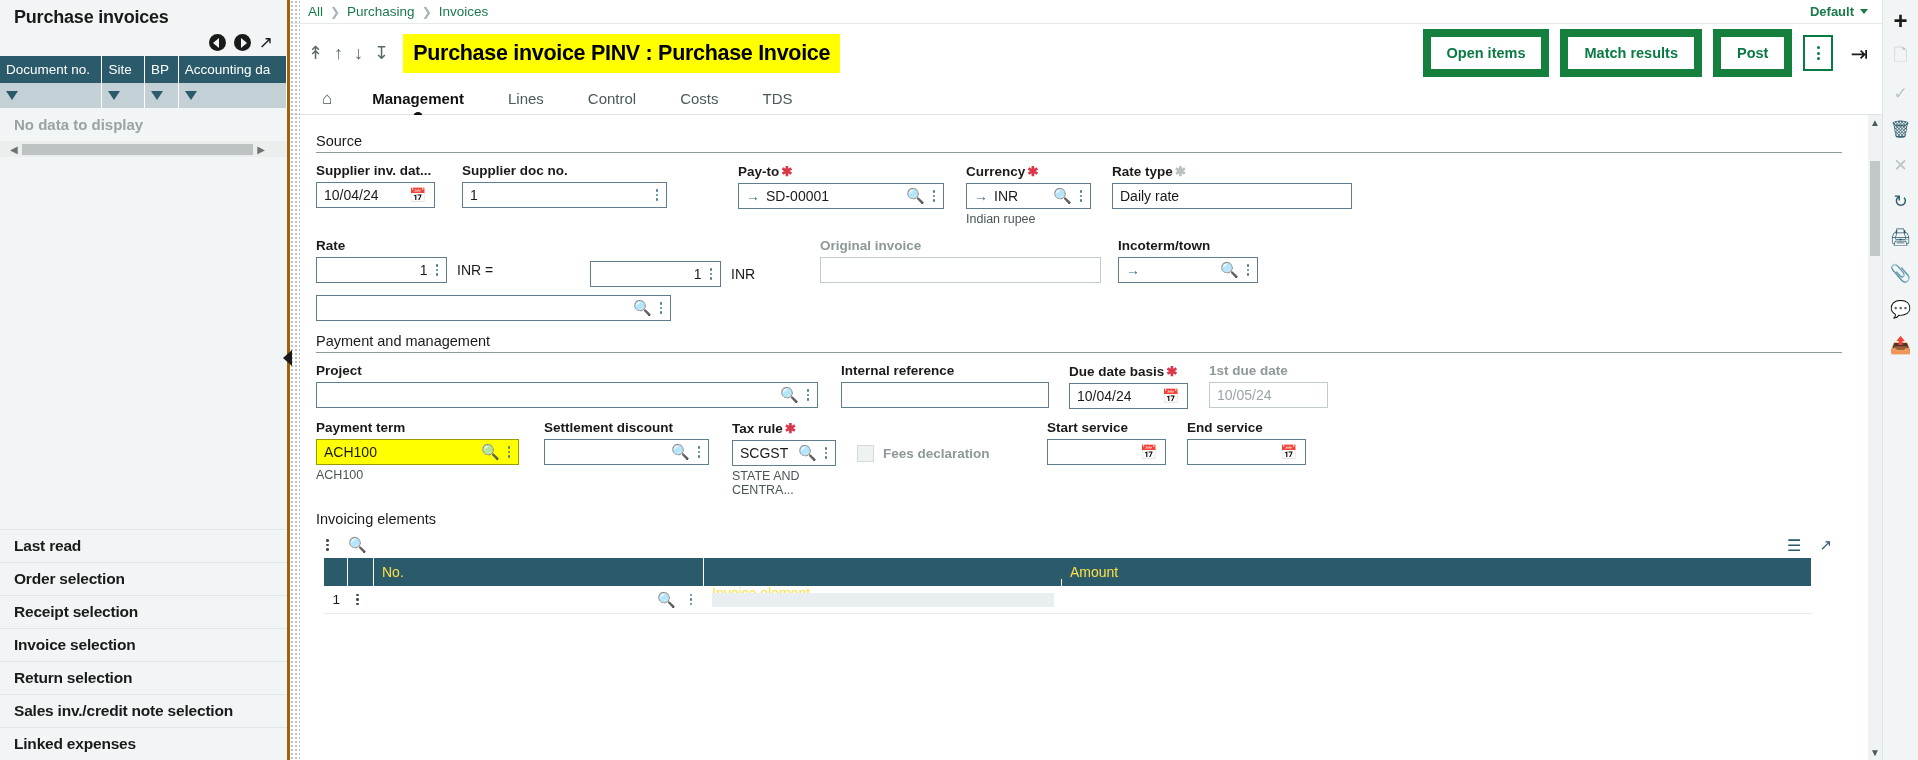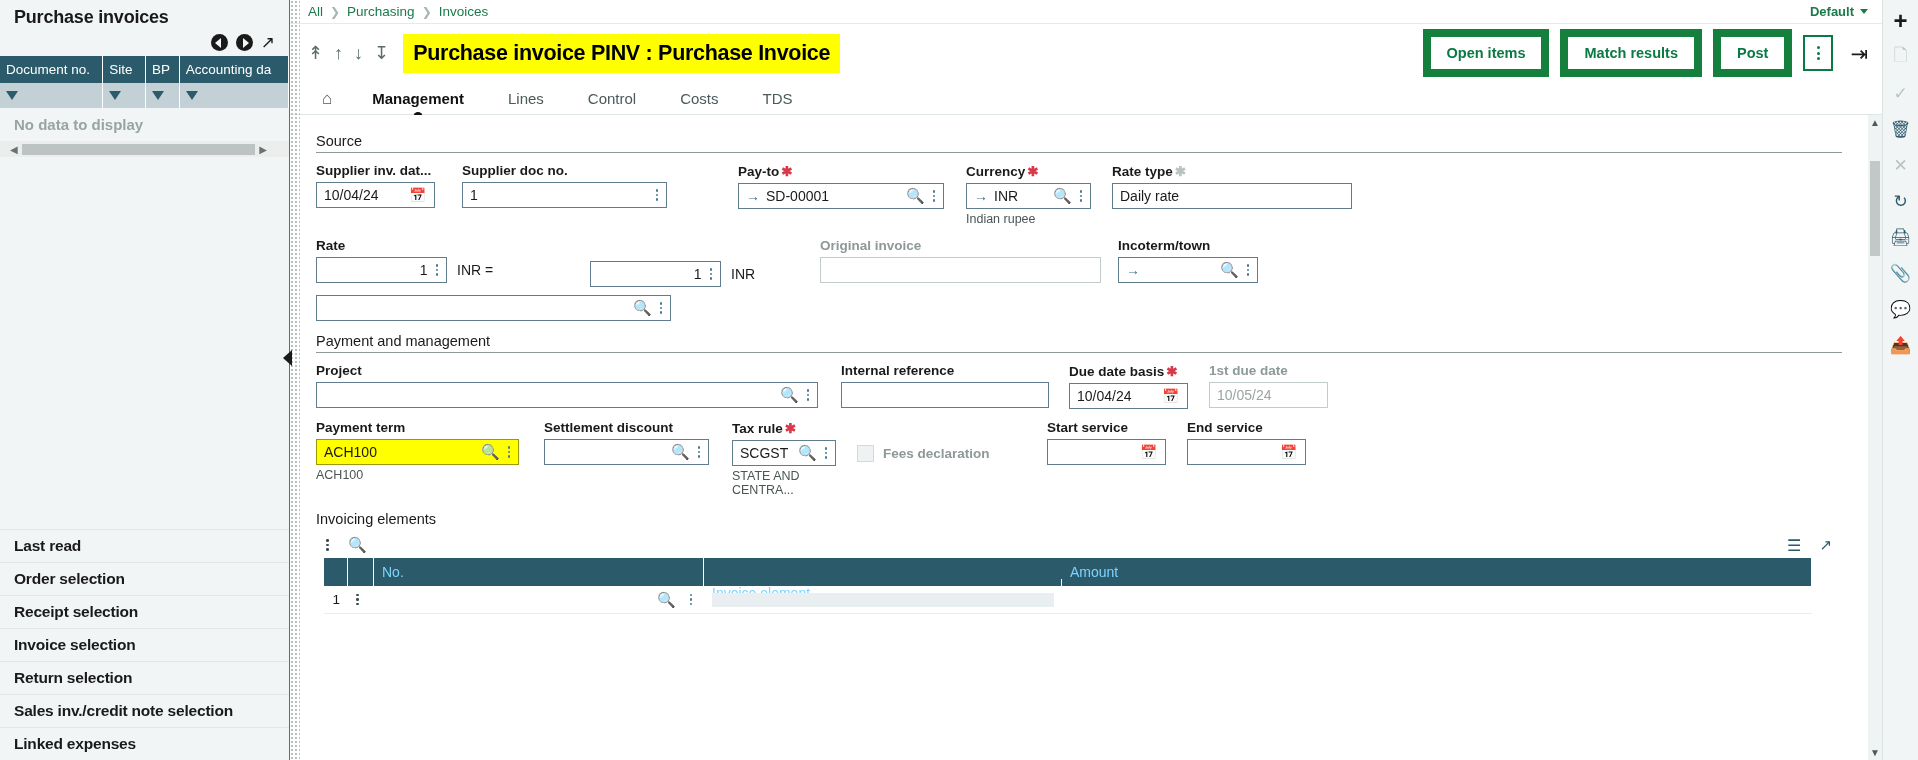--- a/index.html
+++ b/index.html
@@ -10,21 +10,21 @@
     overflow: hidden;
   }
   body { display: flex; position: relative; }
 
   
   .left-panel {
     width: 290px; height: 760px;
     background: #f2f5f5;
     position: relative;
     flex: 0 0 290px;
-    border-right: 1px solid #a16207;
+    border-right: 3px solid #a16207;
   }
   .lp-title {
     font-size: 18px; font-weight: bold; color: #1a1a1a;
     padding: 7px 0 0 14px; letter-spacing: -0.2px;
   }
   .lp-navicons {
     display: flex; justify-content: flex-end; align-items: center;
     gap: 8px; padding: 6px 14px 0 0;
   }
   .circ-btn {
@@ -217,21 +217,21 @@
     position: relative;
   }
   .tbl-toolbar .right {
     position: absolute; right: 10px; display: flex; gap: 18px; align-items: center;
   }
   .ico-layers { font-size: 16px; color: #2b5a6b; cursor: pointer; }
   .ico-expand2 { font-size: 15px; color: #2b5a6b; cursor: pointer; }
   .ico-searchbar { font-size: 15px; color: #3c4b4b; cursor: pointer; }
 
   .grid-head {
-    display: flex; background: #2b5a6b; color: #7dd3fc; height: 28px;
+    display: flex; background: #2b5a6b; color: #fde047; height: 28px;
     align-items: center; margin-left: 8px; margin-right: 30px;
   }
   .grid-head .gc {
     font-size: 14px; padding: 0 8px; height: 28px; line-height: 28px;
     border-right: 1px solid #ffffff; white-space: nowrap;
   }
   .grid-row {
     display: flex; height: 28px; align-items: center;
     margin-left: 8px; margin-right: 30px; border-bottom: 1px solid #e7ecec;
   }

